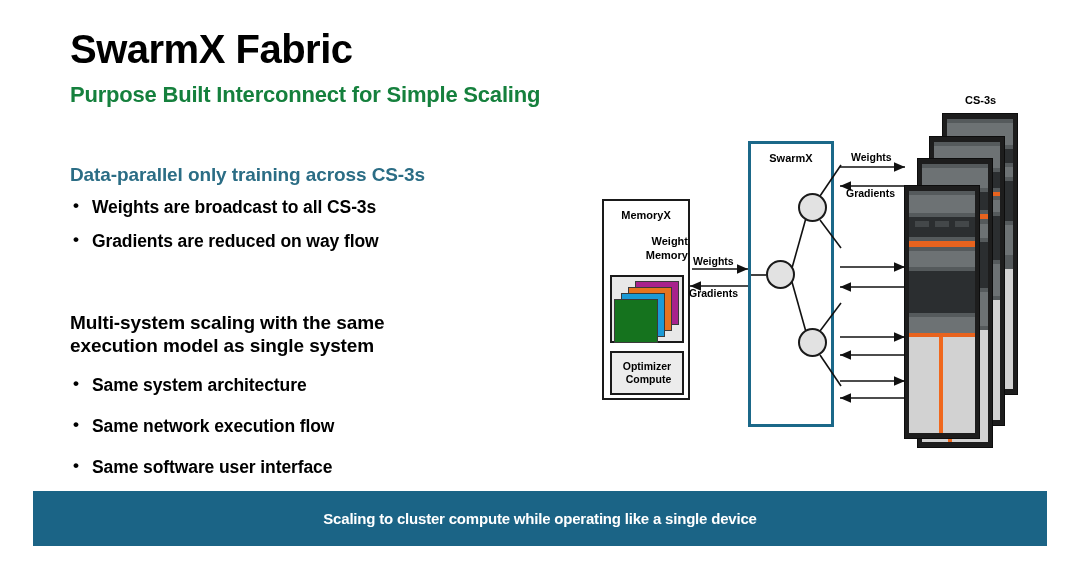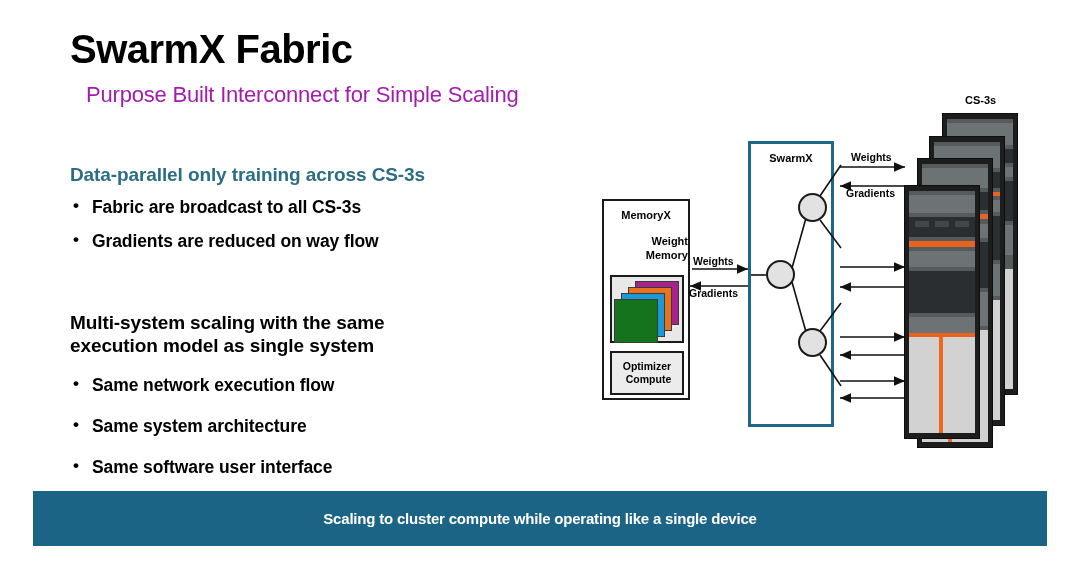--- a/index.html
+++ b/index.html
@@ -17,24 +17,23 @@
   
   #slide-title {
     position: absolute; left: 70px; top: 28px;
     font-size: 40px; font-weight: bold;
     letter-spacing: -0.5px;
     line-height: 1.05;
     color: #000;
   }
   #slide-subtitle {
     position: absolute; left: 70px; top: 82px;
-    font-size: 22px; font-weight: normal;
+    font-size: 22px; font-weight: bold;
     letter-spacing: -0.2px;
-    color: #a21caf;
-    margin-left: 16px;
+    color: #15803d;
   }
 
   .section-heading {
     position: absolute; left: 70px;
     font-size: 19px; font-weight: bold;
     color: #2B6D85;
     line-height: 1.22;
     letter-spacing: -0.1px;
   }
   #heading-1 { top: 163px; width: 470px; }
@@ -174,28 +173,28 @@
   #arrow-layer { position: absolute; left: 0; top: 0; width: 1080px; height: 490px; }
 </style>
 </head>
 <body>
 
 <div id="slide-title">SwarmX Fabric</div>
 <div id="slide-subtitle">Purpose Built Interconnect for Simple Scaling</div>
 
 <div class="section-heading" id="heading-1" style="color: rgb(43, 109, 133);">Data-parallel only training across CS-3s</div>
 <ul class="bullet-list" id="bullets-1">
-  <li>Fabric are broadcast to all CS-3s</li>
+  <li>Weights are broadcast to all CS-3s</li>
   <li>Gradients are reduced on way flow</li>
 </ul>
 
 <div class="section-heading" id="heading-2" style="color: #000000;">Multi-system scaling with the same execution model as single system</div>
 <ul class="bullet-list" id="bullets-2">
+  <li>Same system architecture</li>
   <li>Same network execution flow</li>
-  <li>Same system architecture</li>
   <li>Same software user interface</li>
 </ul>
 
 <div id="diagram">
 
   <div id="memoryx-box">
     <div id="memoryx-title">MemoryX</div>
     <div id="weight-memory-label">Weight<br>Memory</div>
     <div id="weight-memory-box">
       <div class="wm-sheet" id="wm-sheet-0" style="background: rgb(168, 34, 140);"></div>

